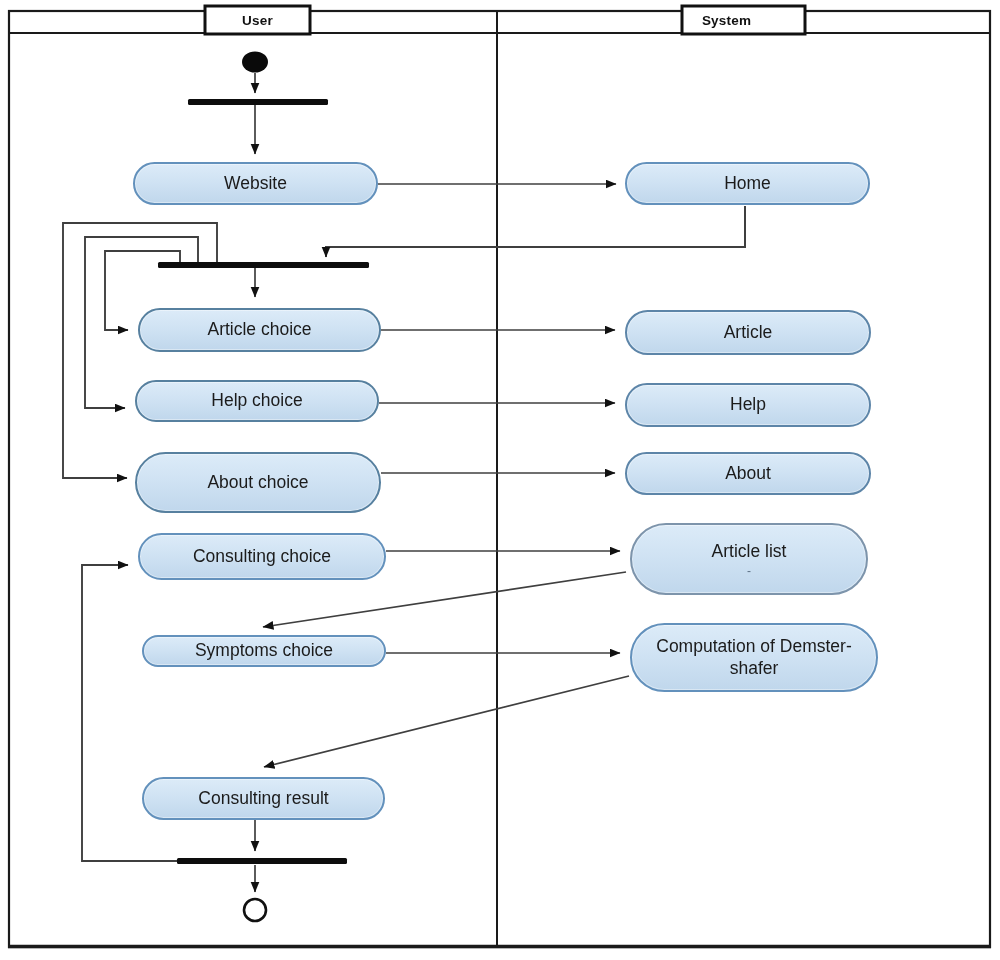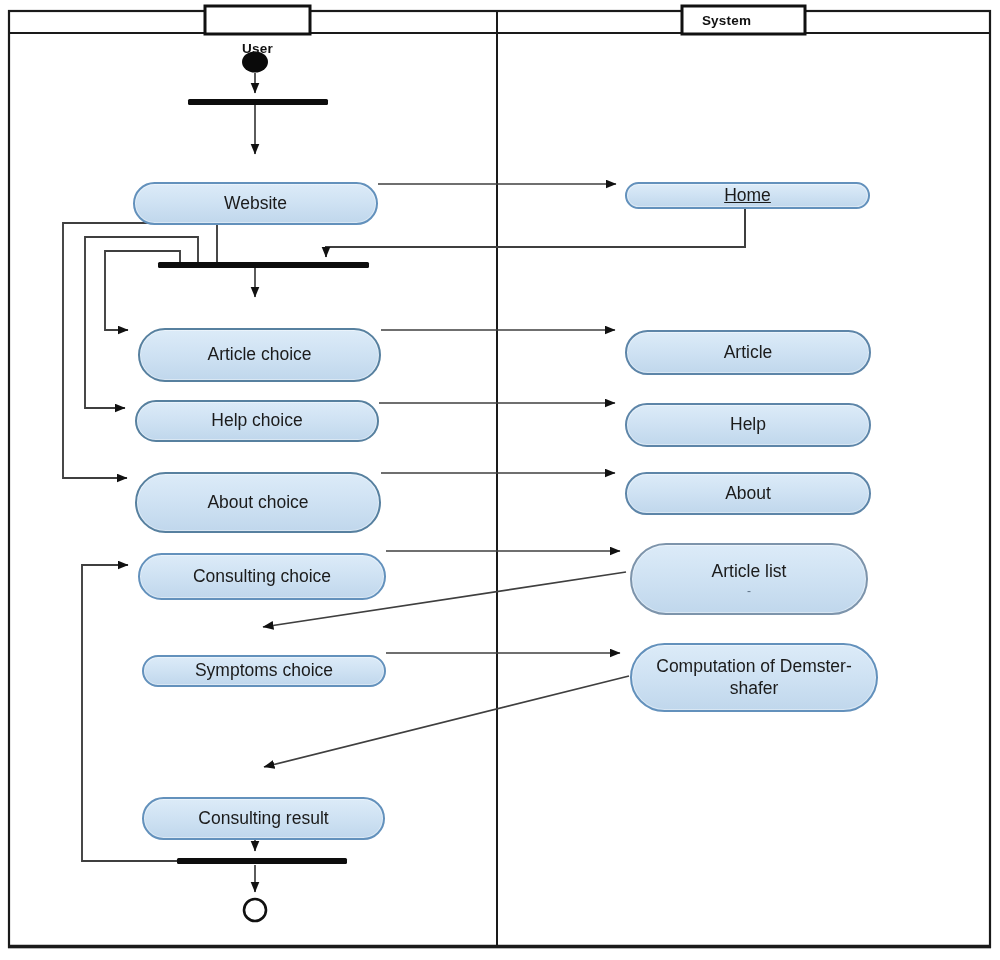--- a/index.html
+++ b/index.html
@@ -11,21 +11,21 @@
   .lane-label{
     position:absolute;display:flex;align-items:center;justify-content:center;
     font-weight:bold;font-size:13.5px;color:#111;z-index:3;letter-spacing:.2px;
   }
   .activity{
     position:absolute;display:flex;flex-direction:column;align-items:center;justify-content:center;
     border:2px solid #6391bc;border-radius:999px;
     background:linear-gradient(180deg,#dcebf8 0%,#cfe2f3 48%,#c0d7ec 100%);
     box-shadow:inset 0 0 0 1px rgba(255,255,255,.4);
     font-size:17.5px;color:#1b1b1b;text-align:center;line-height:1.22;
-    z-index:2;box-sizing:border-box;padding:0 10px;margin-top:20px;
+    z-index:2;box-sizing:border-box;padding:0 10px;
   }
   .activity .subdash{font-size:12px;color:#5e7186;line-height:1;margin-top:3px;}
 </style>
 </head>
 <body>
 
 <div class="canvas">
 
   <svg class="layer" width="1000" height="960" viewBox="0 0 1000 960">
     <defs>
@@ -69,32 +69,32 @@
     </g>
 
     <rect x="188" y="99" width="140" height="6" rx="1.5" fill="#0d0d0d"></rect>
     <rect x="158" y="262" width="211" height="6" rx="1.5" fill="#0d0d0d"></rect>
     <rect x="177" y="858" width="170" height="6" rx="1.5" fill="#0d0d0d"></rect>
 
     <ellipse cx="255" cy="62" rx="13" ry="10.5" fill="#0a0a0a"></ellipse>
     <circle cx="255" cy="910" r="11" fill="#ffffff" stroke="#111" stroke-width="2.6"></circle>
   </svg>
 
-  <div class="lane-label" style="left:205px;top:8px;width:105px;height:24px;margin-top:28px;">
+  <div class="lane-label" style="left:205px;top:8px;width:105px;height:24px;">
     <span>User</span>
   </div>
   <div class="lane-label" style="left:665px;top:8px;width:123px;height:24px;">
     <span>System</span>
   </div>
 
   <div class="activity" style="left:133px;top:162px;width:245px;height:43px;">
     <span>Website</span>
   </div>
 
-  <div class="activity" style="left:138px;top:308px;width:243px;height:54px;border-color:#57809f;">
+  <div class="activity" style="left:138px;top:308px;width:243px;height:44px;border-color:#57809f;">
     <span>Article choice</span>
   </div>
 
   <div class="activity" style="left:135px;top:380px;width:244px;height:42px;border-color:#57809f;">
     <span>Help choice</span>
   </div>
 
   <div class="activity" style="left:135px;top:452px;width:246px;height:61px;border-color:#57809f;">
     <span>About choice</span>
   </div>
@@ -104,21 +104,21 @@
   </div>
 
   <div class="activity" style="left:142px;top:635px;width:244px;height:32px;">
     <span>Symptoms choice</span>
   </div>
 
   <div class="activity" style="left:142px;top:777px;width:243px;height:43px;">
     <span>Consulting result</span>
   </div>
 
-  <div class="activity" style="left:625px;top:162px;width:245px;height:27px;text-decoration:underline;">
+  <div class="activity" style="left:625px;top:162px;width:245px;height:43px;">
     <span>Home</span>
   </div>
 
   <div class="activity" style="left:625px;top:310px;width:246px;height:45px;border-color:#5d85a8;">
     <span>Article</span>
   </div>
 
   <div class="activity" style="left:625px;top:383px;width:246px;height:44px;border-color:#5d85a8;">
     <span>Help</span>
   </div>

